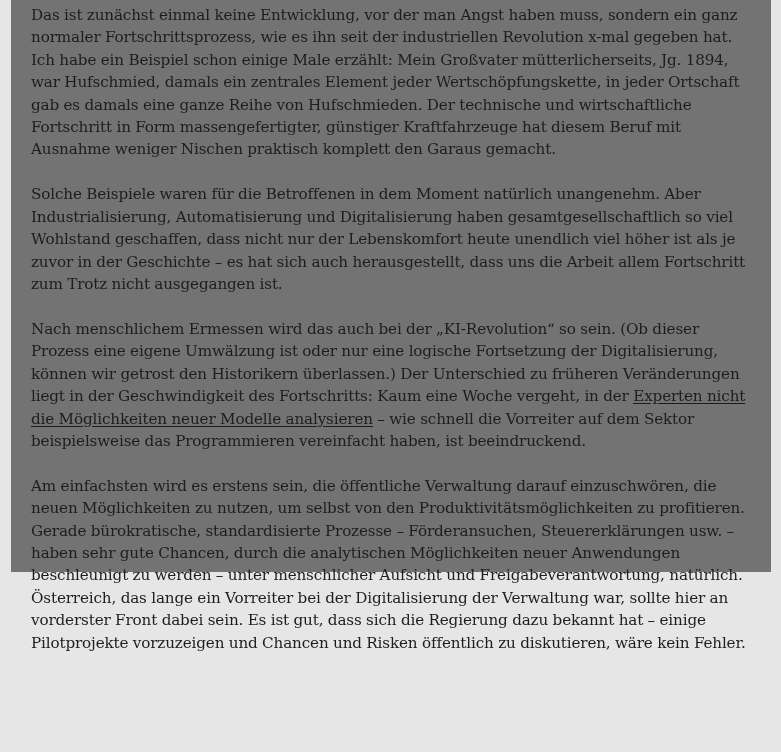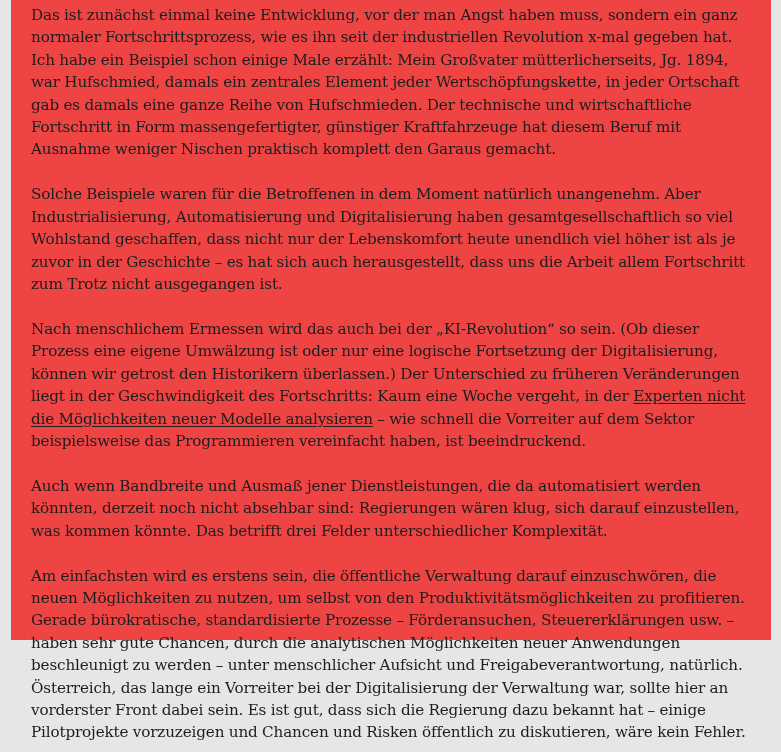--- a/index.html
+++ b/index.html
@@ -11,22 +11,22 @@
       height: 752px;
       background: #e6e6e6;
       overflow: hidden;
       position: relative;
     }
     .article {
       position: absolute;
       left: 11px;
       top: 0;
       width: 760px;
-      height: 640px;
-      background: #ef4444;
+      height: 572px;
+      background: #737373;
       box-sizing: border-box;
       padding: 4px 20px 0 20px;
     }
     .para {
       margin: 0 0 22.5px 0;
       font-family: "DejaVu Serif", "Liberation Serif", serif;
       font-size: 15.2px;
       line-height: 22.4px;
       color: #1d1d1d;
       letter-spacing: -0.15px;
@@ -38,15 +38,14 @@
       text-underline-offset: 2px;
     }
   </style>
 </head>
 <body>
 
 <div class="article">
   <p class="para">Das ist zunächst einmal keine Entwicklung, vor der man Angst haben muss, sondern ein ganz normaler Fortschrittsprozess, wie es ihn seit der industriellen Revolution x-mal gegeben hat. Ich habe ein Beispiel schon einige Male erzählt: Mein Großvater mütterlicherseits, Jg. 1894, war Hufschmied, damals ein zentrales Element jeder Wertschöpfungskette, in jeder Ortschaft gab es damals eine ganze Reihe von Hufschmieden. Der technische und wirtschaftliche Fortschritt in Form massengefertigter, günstiger Kraftfahrzeuge hat diesem Beruf mit Ausnahme weniger Nischen praktisch komplett den Garaus gemacht.</p>
   <p class="para">Solche Beispiele waren für die Betroffenen in dem Moment natürlich unangenehm. Aber Industrialisierung, Automatisierung und Digitalisierung haben gesamtgesellschaftlich so viel Wohlstand geschaffen, dass nicht nur der Lebenskomfort heute unendlich viel höher ist als je zuvor in der Geschichte – es hat sich auch herausgestellt, dass uns die Arbeit allem Fortschritt zum Trotz nicht ausgegangen ist.</p>
   <p class="para"><span>Nach menschlichem Ermessen wird das auch bei der „KI-Revolution“ so sein. (Ob dieser Prozess eine eigene Umwälzung ist oder nur eine logische Fortsetzung der Digitalisierung, können wir getrost den Historikern überlassen.) Der Unterschied zu früheren Veränderungen liegt in der Geschwindigkeit des Fortschritts: Kaum eine Woche vergeht, in der </span><a href="#">Experten nicht die Möglichkeiten neuer Modelle analysieren</a><span> – wie schnell die Vorreiter auf dem Sektor beispielsweise das Programmieren vereinfacht haben, ist beeindruckend.</span></p>
-  <p class="para">Auch wenn Bandbreite und Ausmaß jener Dienstleistungen, die da automatisiert werden könnten, derzeit noch nicht absehbar sind: Regierungen wären klug, sich darauf einzustellen, was kommen könnte. Das betrifft drei Felder unterschiedlicher Komplexität.</p>
   <p class="para">Am einfachsten wird es erstens sein, die öffentliche Verwaltung darauf einzuschwören, die neuen Möglichkeiten zu nutzen, um selbst von den Produktivitätsmöglichkeiten zu profitieren. Gerade bürokratische, standardisierte Prozesse – Förderansuchen, Steuererklärungen usw. – haben sehr gute Chancen, durch die analytischen Möglichkeiten neuer Anwendungen beschleunigt zu werden – unter menschlicher Aufsicht und Freigabeverantwortung, natürlich. Österreich, das lange ein Vorreiter bei der Digitalisierung der Verwaltung war, sollte hier an vorderster Front dabei sein. Es ist gut, dass sich die Regierung dazu bekannt hat – einige Pilotprojekte vorzuzeigen und Chancen und Risken öffentlich zu diskutieren, wäre kein Fehler.</p>
 </div>
 
 </body></html>

